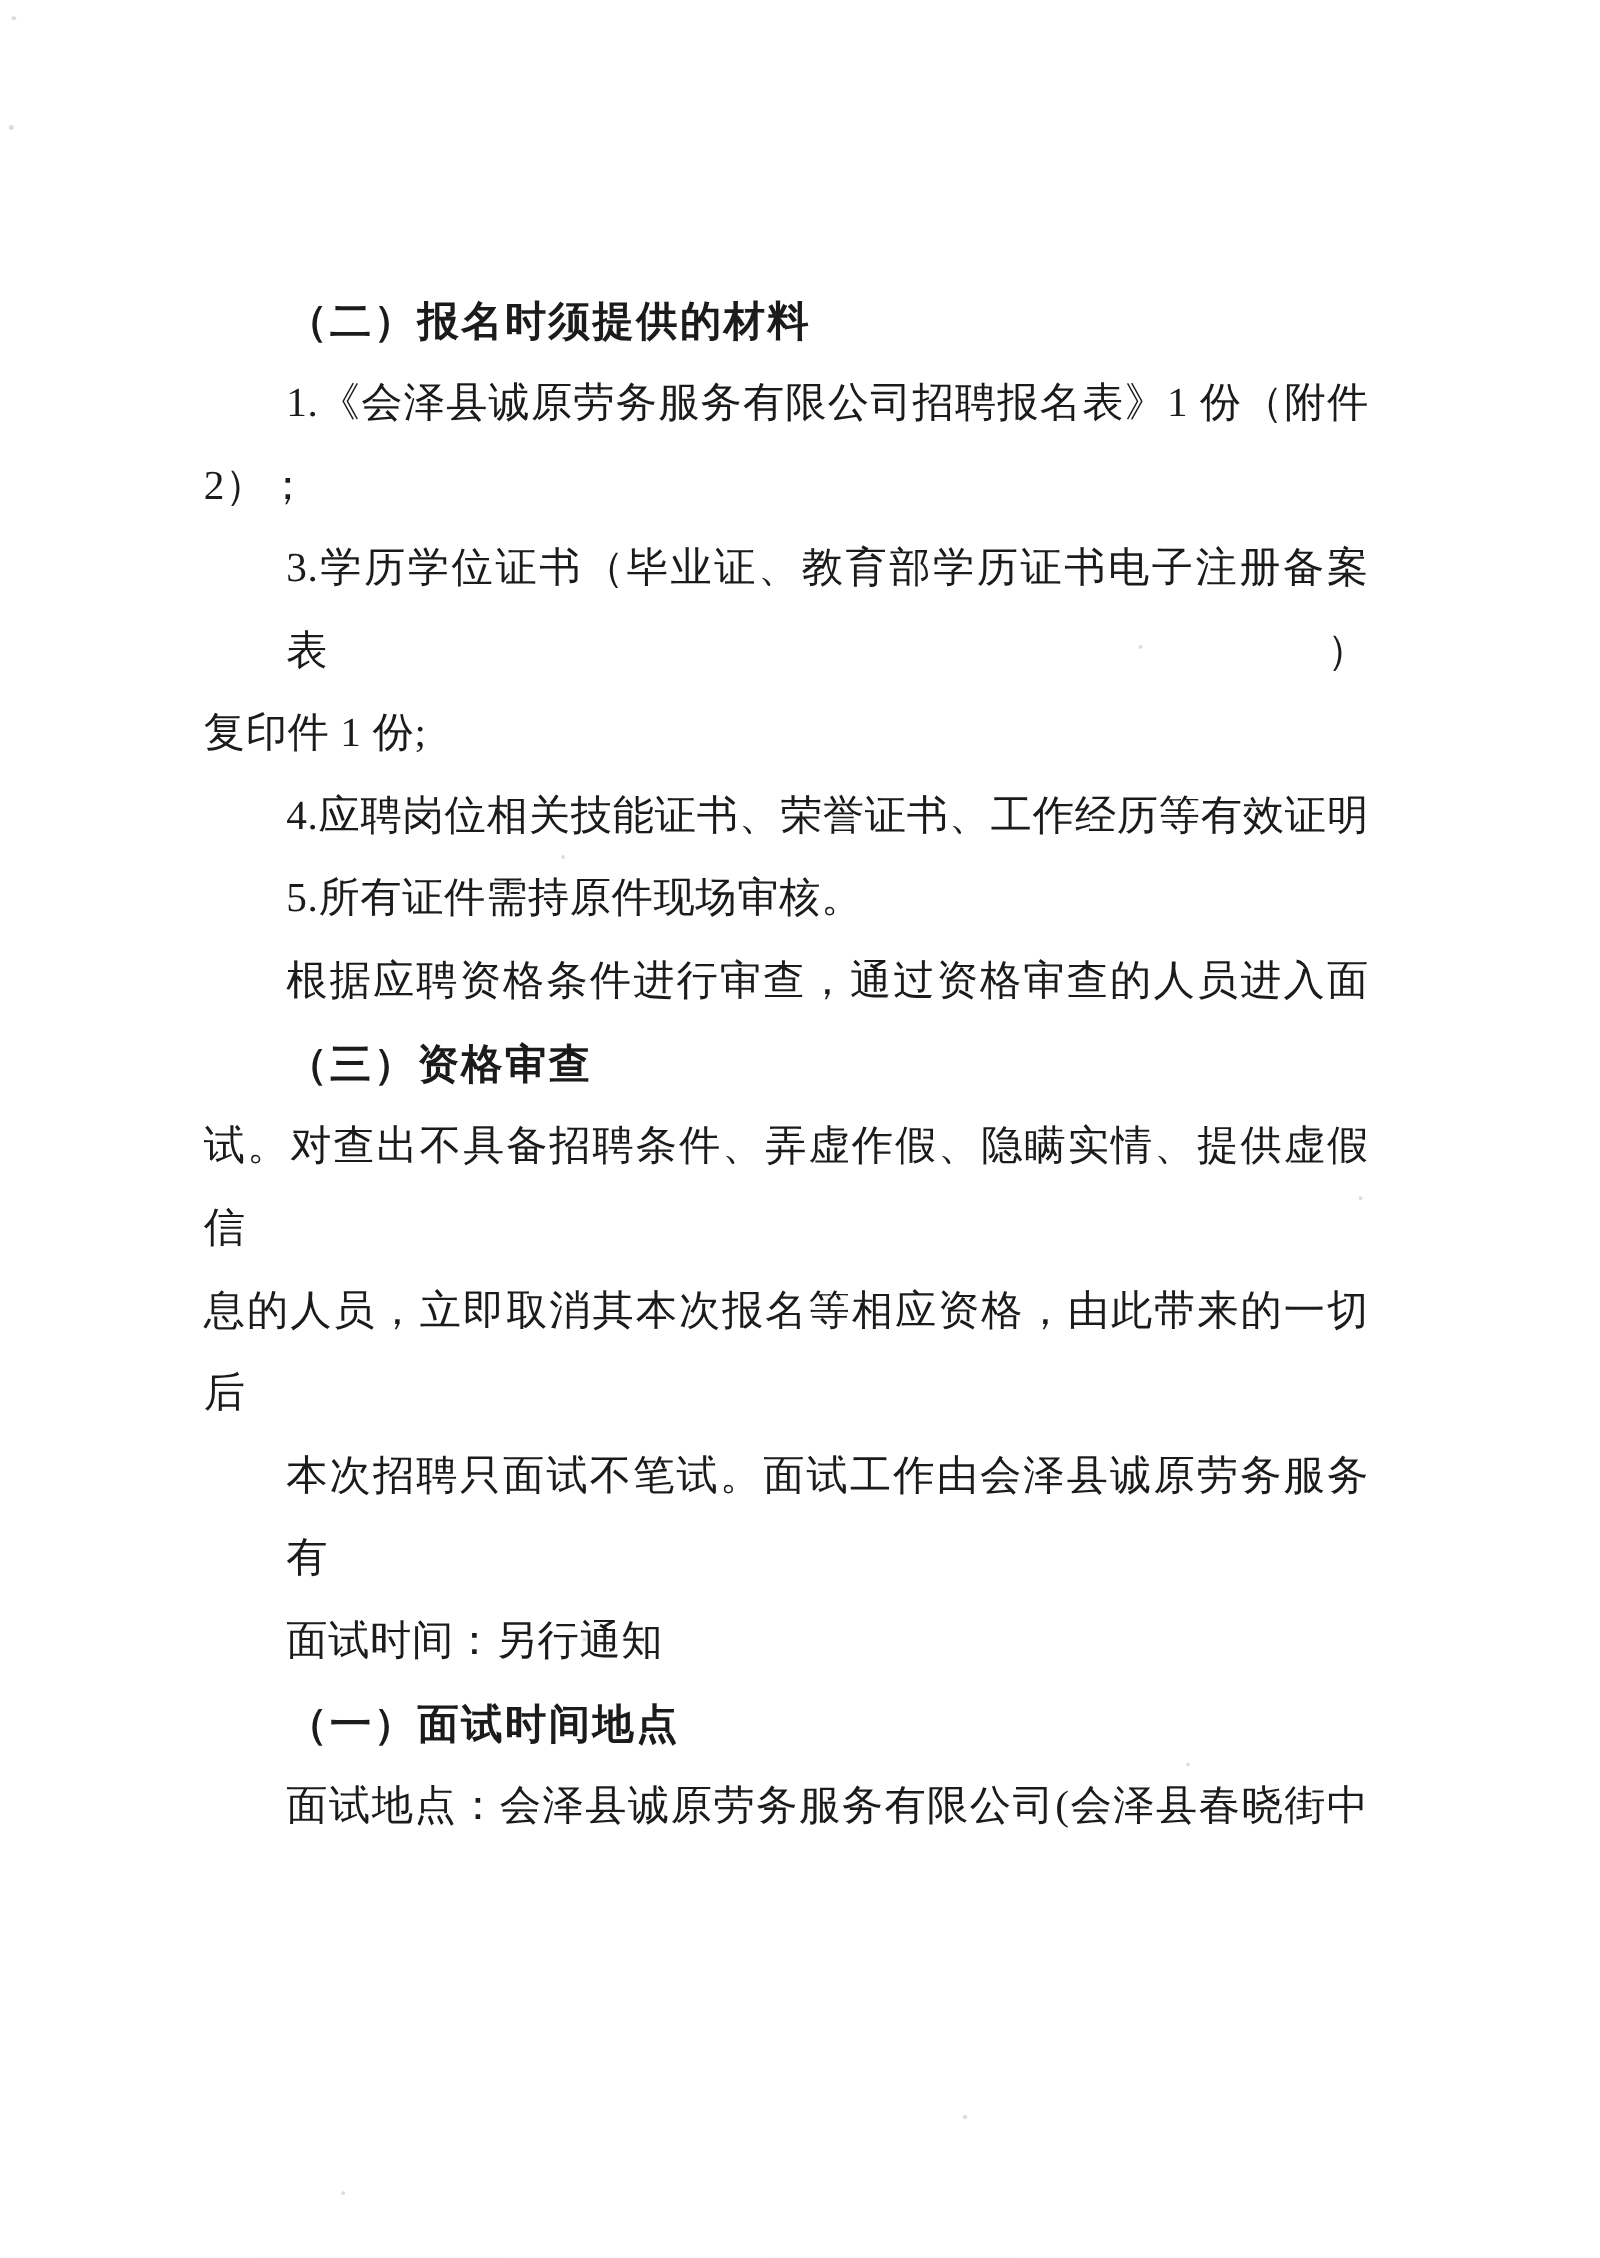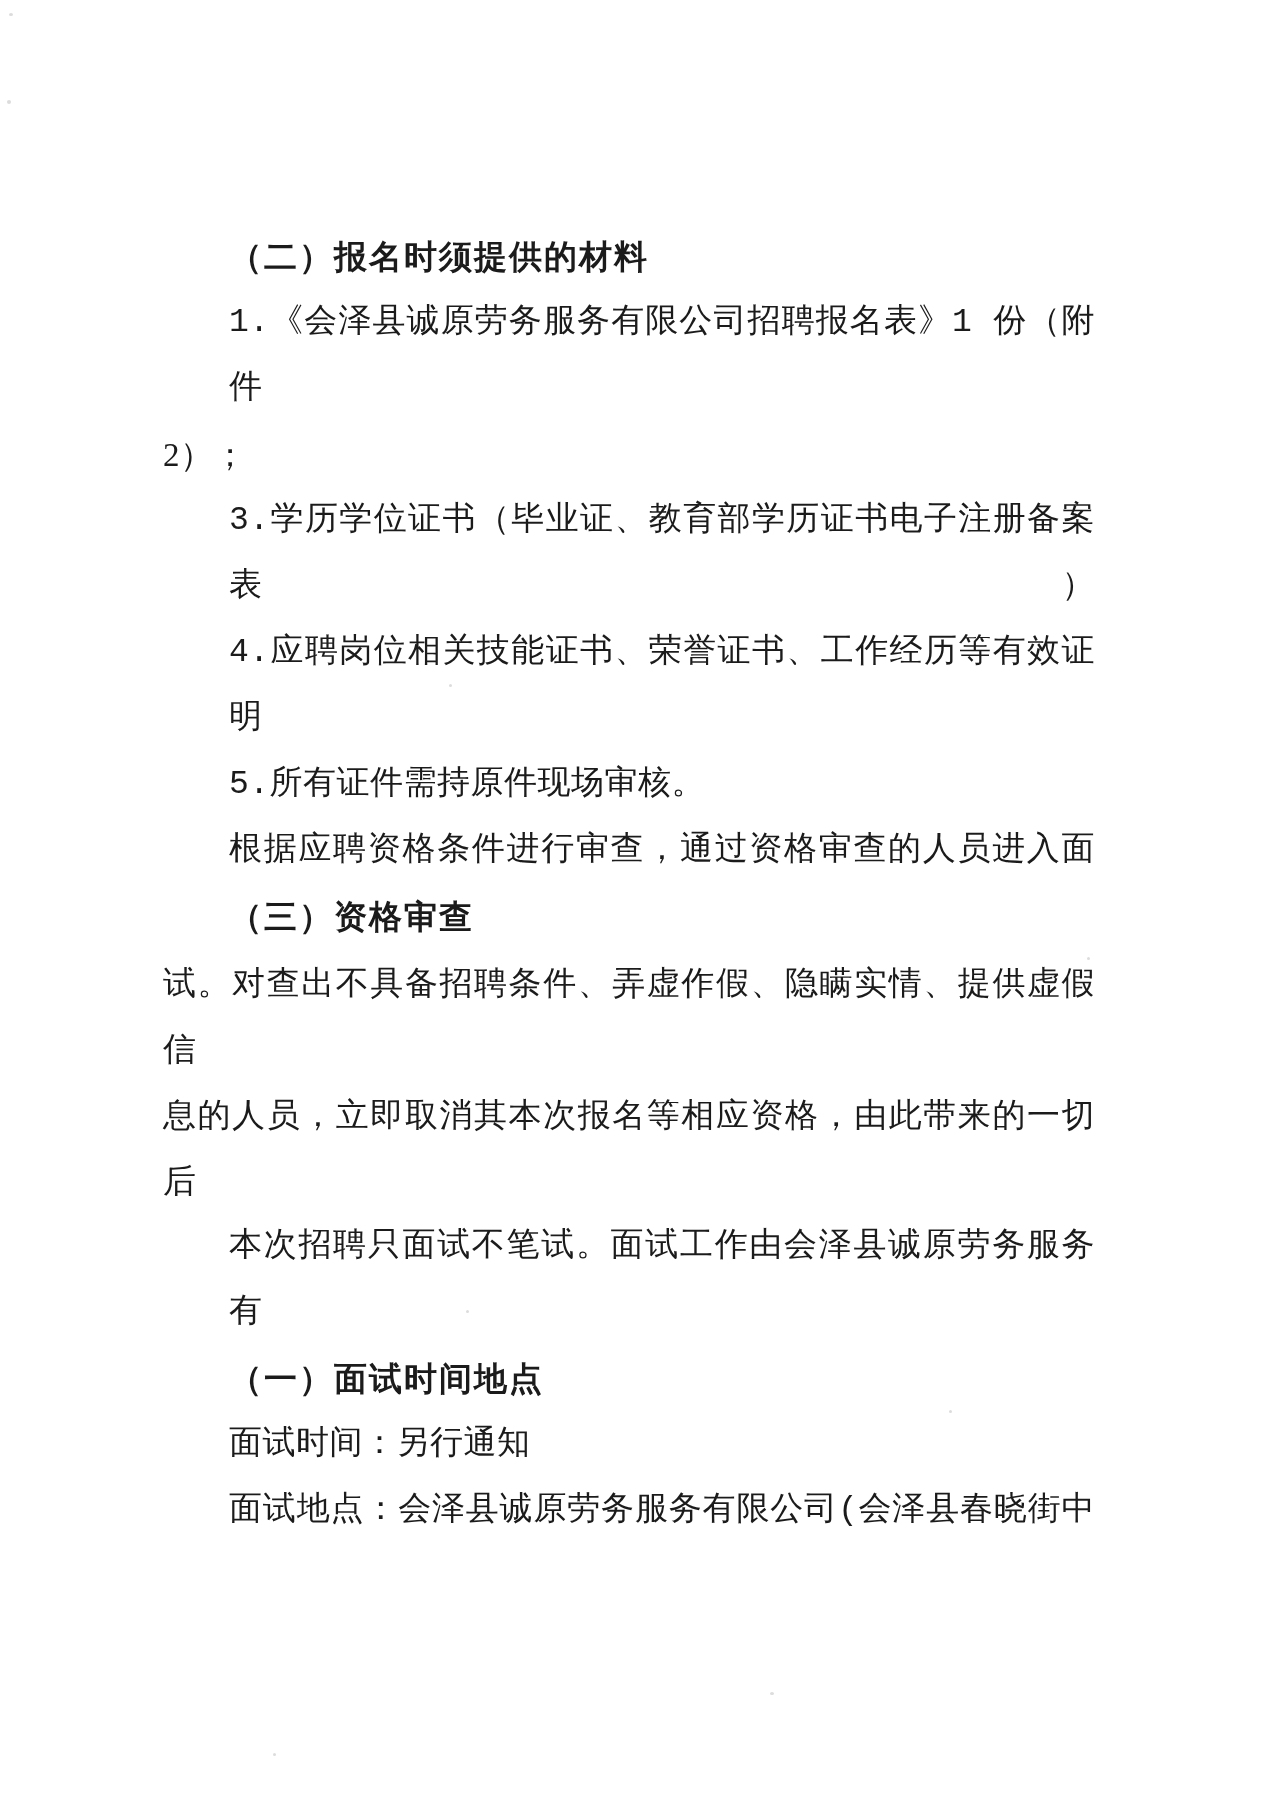--- a/index.html
+++ b/index.html
@@ -32,21 +32,20 @@
     min-height: 66px;
     text-align: left;
     letter-spacing: 0.5px;
   }
   .line.full {
     text-align: justify;
     text-align-last: justify;
   }
   .indent {
     padding-left: 66px;
-    font-family: Liberation Mono, monospace;
   }
   .heading {
     font-family: "Liberation Sans", "DejaVu Sans", sans-serif;
     font-weight: bold;
     letter-spacing: 2px;
   }
   .speck {
     position: absolute;
     border-radius: 50%;
     background: #9a9a9a;
@@ -56,29 +55,30 @@
 </head>
 <body>
 
 <div class="page">
 
   <div class="text-block">
     <div class="line heading indent">（二）报名时须提供的材料</div>
     <div class="line indent full">1.《会泽县诚原劳务服务有限公司招聘报名表》1 份（附件</div>
     <div class="line">2）；</div>
     <div class="line indent full">3.学历学位证书（毕业证、教育部学历证书电子注册备案表）</div>
+    <div class="line">复印件 1 份;</div>
     <div class="line indent full">4.应聘岗位相关技能证书、荣誉证书、工作经历等有效证明</div>
     <div class="line indent">5.所有证件需持原件现场审核。</div>
     <div class="line indent full">根据应聘资格条件进行审查，通过资格审查的人员进入面</div>
     <div class="line heading indent">（三）资格审查</div>
     <div class="line full">试。对查出不具备招聘条件、弄虚作假、隐瞒实情、提供虚假信</div>
     <div class="line full">息的人员，立即取消其本次报名等相应资格，由此带来的一切后</div>
     <div class="line indent full">本次招聘只面试不笔试。面试工作由会泽县诚原劳务服务有</div>
+    <div class="line indent">面试时间：另行通知</div>
     <div class="line heading indent">（一）面试时间地点</div>
-    <div class="line indent">面试时间：另行通知</div>
     <div class="line indent full">面试地点：会泽县诚原劳务服务有限公司(会泽县春晓街中</div>
   </div>
 
   <i class="speck" style="left:9px;   top:13px;   width:4px; height:3px;"></i>
   <i class="speck" style="left:7px;   top:100px;  width:4px; height:4px;"></i>
   <i class="speck" style="left:911px; top:516px;  width:3px; height:3px;"></i>
   <i class="speck" style="left:449px; top:684px;  width:3px; height:3px;"></i>
   <i class="speck" style="left:1087px;top:957px;  width:3px; height:3px;"></i>
   <i class="speck" style="left:466px; top:1310px; width:3px; height:3px;"></i>
   <i class="speck" style="left:949px; top:1410px; width:3px; height:3px;"></i>

